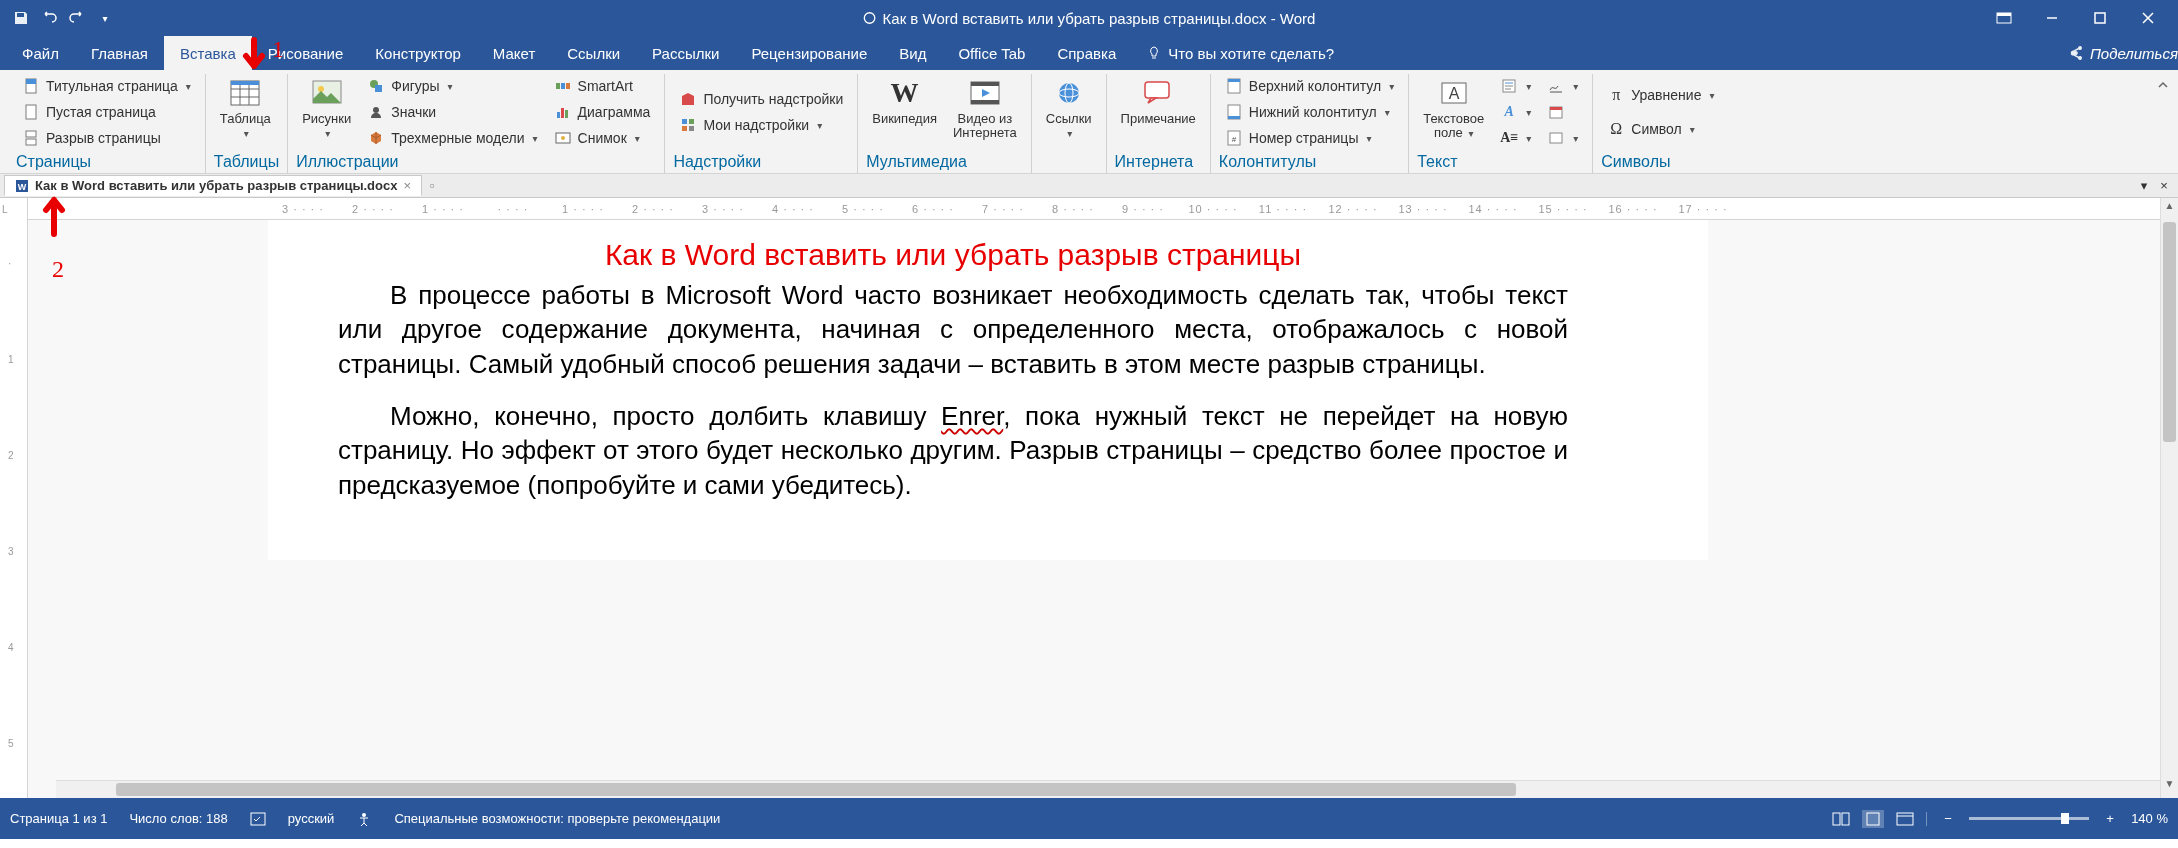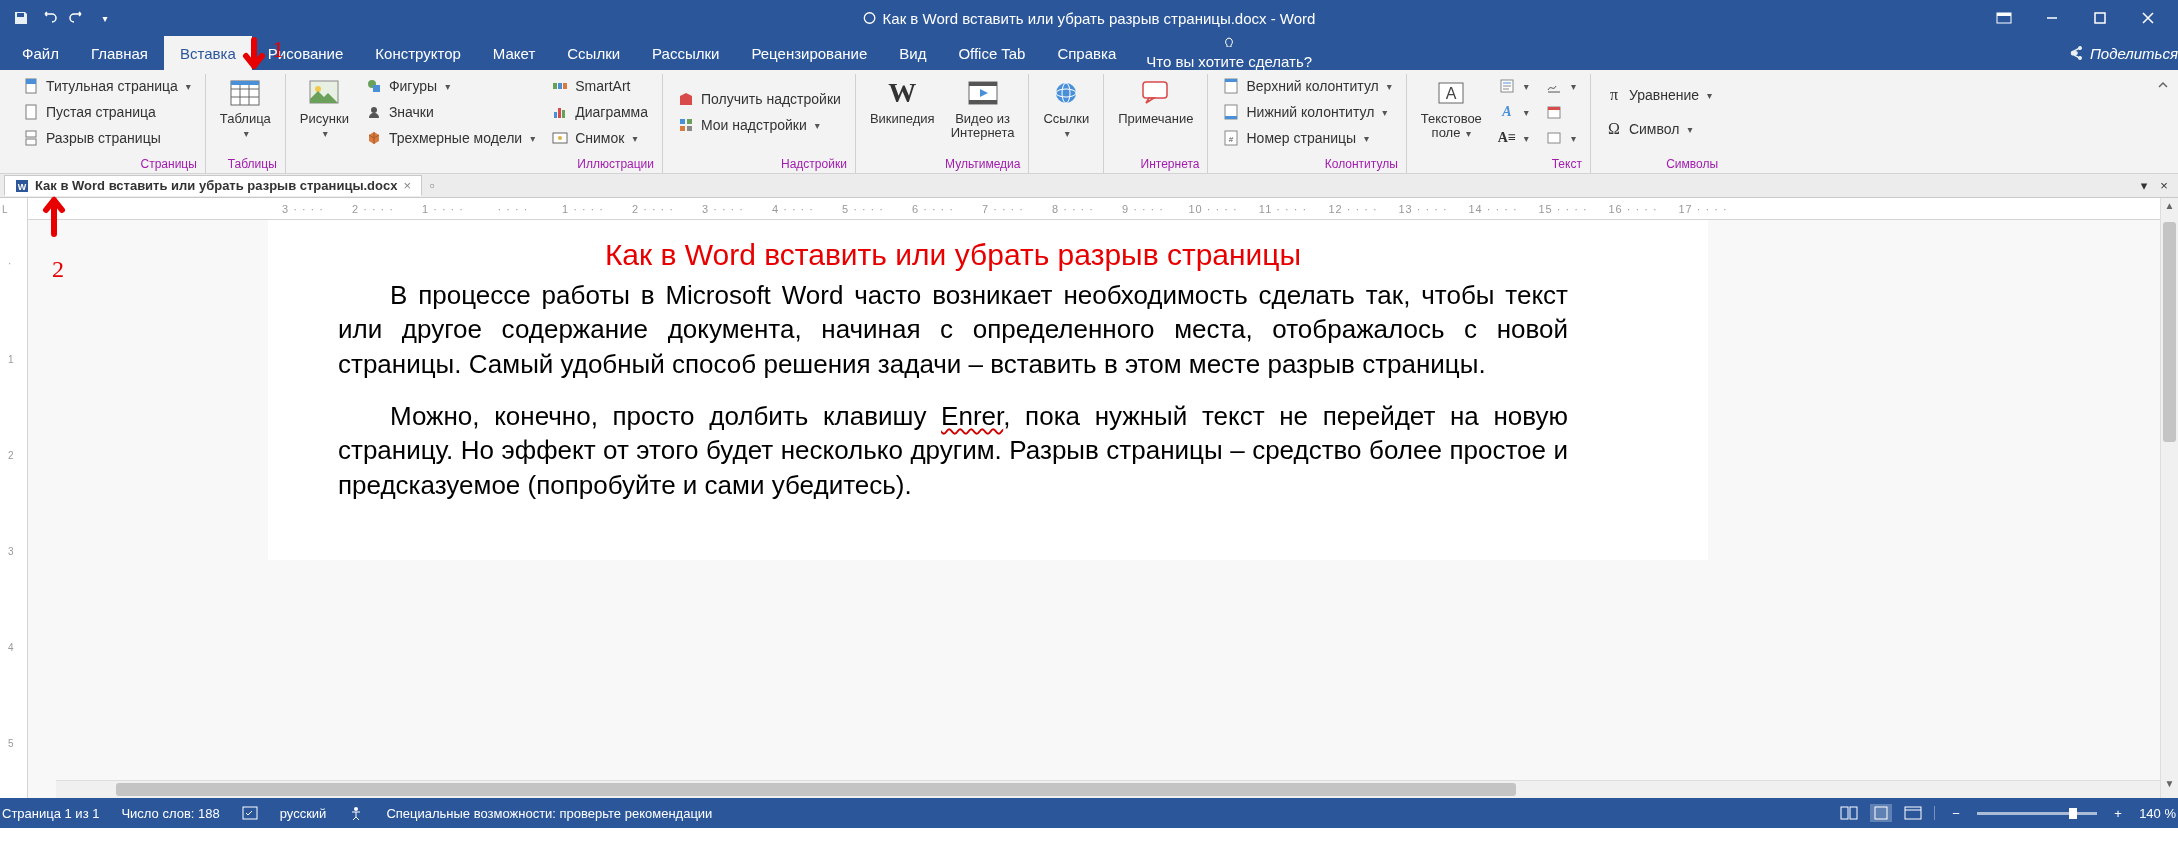--- a/index.html
+++ b/index.html
@@ -10,27 +10,27 @@
   .qat { display: flex; gap: 10px; padding-left: 12px; align-items: center; }
   .qat-icon { width: 18px; height: 18px; display:flex; align-items:center; justify-content:center; cursor:pointer; }
   .doc-title { position: absolute; left: 50%; transform: translateX(-50%); font-size: 15px; display:flex; gap:6px; align-items:center; }
   .win-controls { margin-left: auto; display: flex; gap: 28px; padding-right: 20px; align-items:center; }
   .win-ctrl { width:20px; height:20px; display:flex; align-items:center; justify-content:center; cursor:pointer; }
 
   
   .ribbon-tabs { background: #2b579a; height: 34px; display: flex; align-items: stretch; color: #fff; padding-left: 6px; position:relative; }
   .tab { padding: 0 16px; display:flex; align-items:center; cursor:pointer; font-size:15px; }
   .tab.active { background: #f3f3f3; color: #2b579a; }
-  .tell-me { display:flex; align-items:center; gap:6px; margin-left:14px; font-size:15px;flex-direction:column; }
+  .tell-me { display:flex; align-items:center; gap:6px; margin-left:14px; font-size:15px; }
   .share { margin-left:auto; display:flex; align-items:center; gap:6px; font-size:15px;font-style:italic; }
 
   
   .ribbon { background: #f3f3f3; border-bottom: 1px solid #d4d4d4; height: 104px; display:flex; padding: 4px 0 0 8px; }
   .group { border-right: 1px solid #d0d0d0; padding: 0 8px; display:flex; flex-direction:column; justify-content:space-between; }
-  .group-name { text-align:right; font-size:12px; color:#a21caf; padding-bottom:2px; }
+  .group-name { text-align:left; font-size:16px; color:#0369a1; padding-bottom:2px; }
   .group-body { display:flex; gap:4px; height: 78px; align-items:flex-start; }
 
   .vbtn { display:flex; flex-direction:column; align-items:center; justify-content:flex-start; gap:2px; padding:2px 6px; cursor:pointer; font-size:13px; text-align:center; min-width:56px; height:76px; }
   .vbtn .ibox { width:34px; height:34px; display:flex; align-items:center; justify-content:center; }
   .vbtn .lbl { line-height:1.1; }
 
   .stack { display:flex; flex-direction:column; gap:2px; }
   .hbtn { display:flex; align-items:center; gap:6px; padding:2px 6px; cursor:pointer; font-size:14px; height:24px; white-space:nowrap; }
   .hbtn .smicon { width:18px; height:18px; flex:0 0 18px; display:flex; align-items:center; justify-content:center; }
   .dd { font-size:10px; color:#555; margin-left:2px; }
@@ -59,21 +59,21 @@
 
   
   .vscrollbar { position:absolute; right:0; top:0; bottom:0; width:18px; background:#f0f0f0; border-left:1px solid #ddd; }
   .vscrollbar .thumb { position:absolute; top:24px; left:2px; right:2px; height:220px; background:#c4c4c4; border-radius:3px; }
   .vscrollbar .arr { position:absolute; left:0; right:0; height:18px; text-align:center; font-size:10px; color:#666; }
   .vscrollbar .arr.up { top:2px; } .vscrollbar .arr.dn { bottom:2px; }
   .hscrollbar { position:absolute; left:28px; right:18px; bottom:0; height:18px; background:#f0f0f0; border-top:1px solid #ddd; }
   .hscrollbar .thumb { position:absolute; top:2px; bottom:2px; left:60px; width:1400px; background:#c4c4c4; border-radius:3px; }
 
   
-  .status-bar { background:#2b579a; height:30px; display:flex; align-items:center; color:#fff; font-size:13px; padding:0 2px; gap:22px; }
+  .status-bar { background:#2b579a; height:41px; display:flex; align-items:center; color:#fff; font-size:13px; padding:0 10px; gap:22px; }
   .status-bar .sep { width:1px; height:14px; background:rgba(255,255,255,.35); }
   .status-right { margin-left:auto; display:flex; align-items:center; gap:10px; }
   .view-btn { width:22px; height:18px; display:flex; align-items:center; justify-content:center; cursor:pointer; }
   .zoom-slider { width:120px; height:3px; background:rgba(255,255,255,.6); position:relative; }
   .zoom-slider::after { content:''; position:absolute; top:-4px; left:92px; width:8px; height:11px; background:#fff; }
 
   svg { display:block; }
 </style>
 </head>
 <body>

